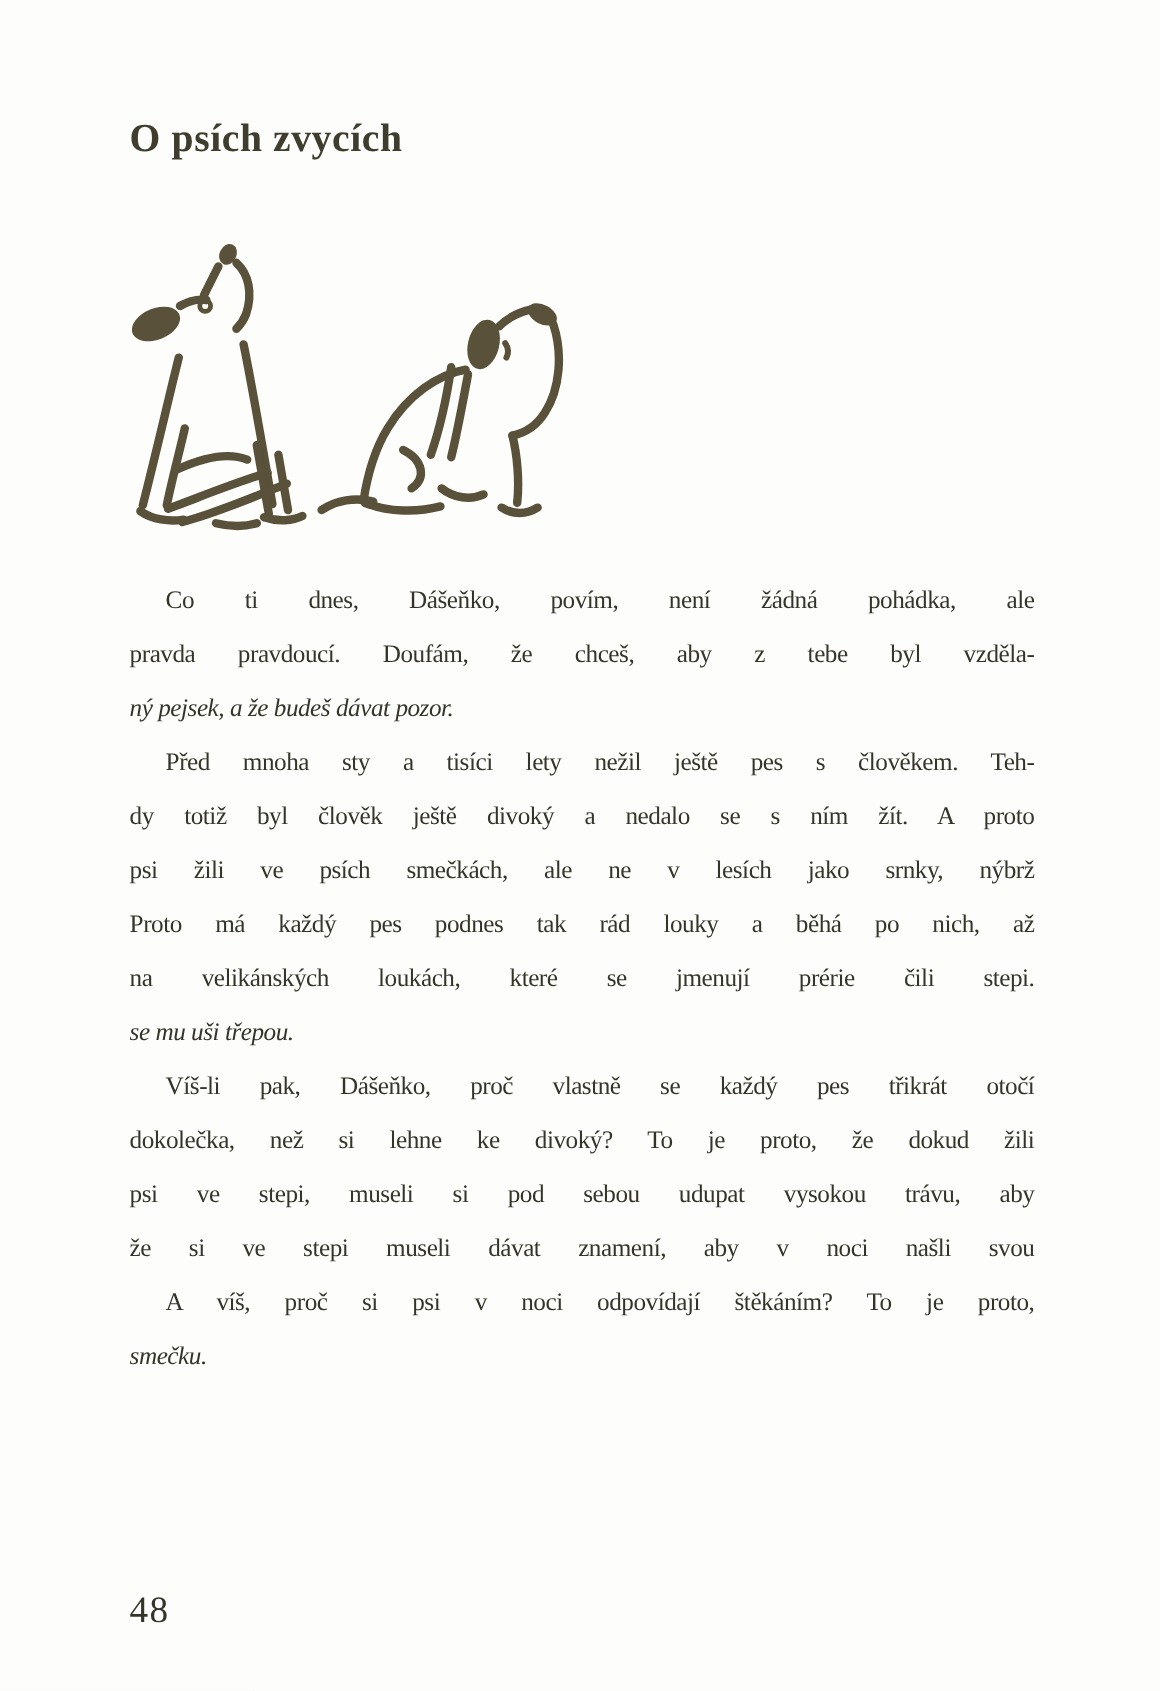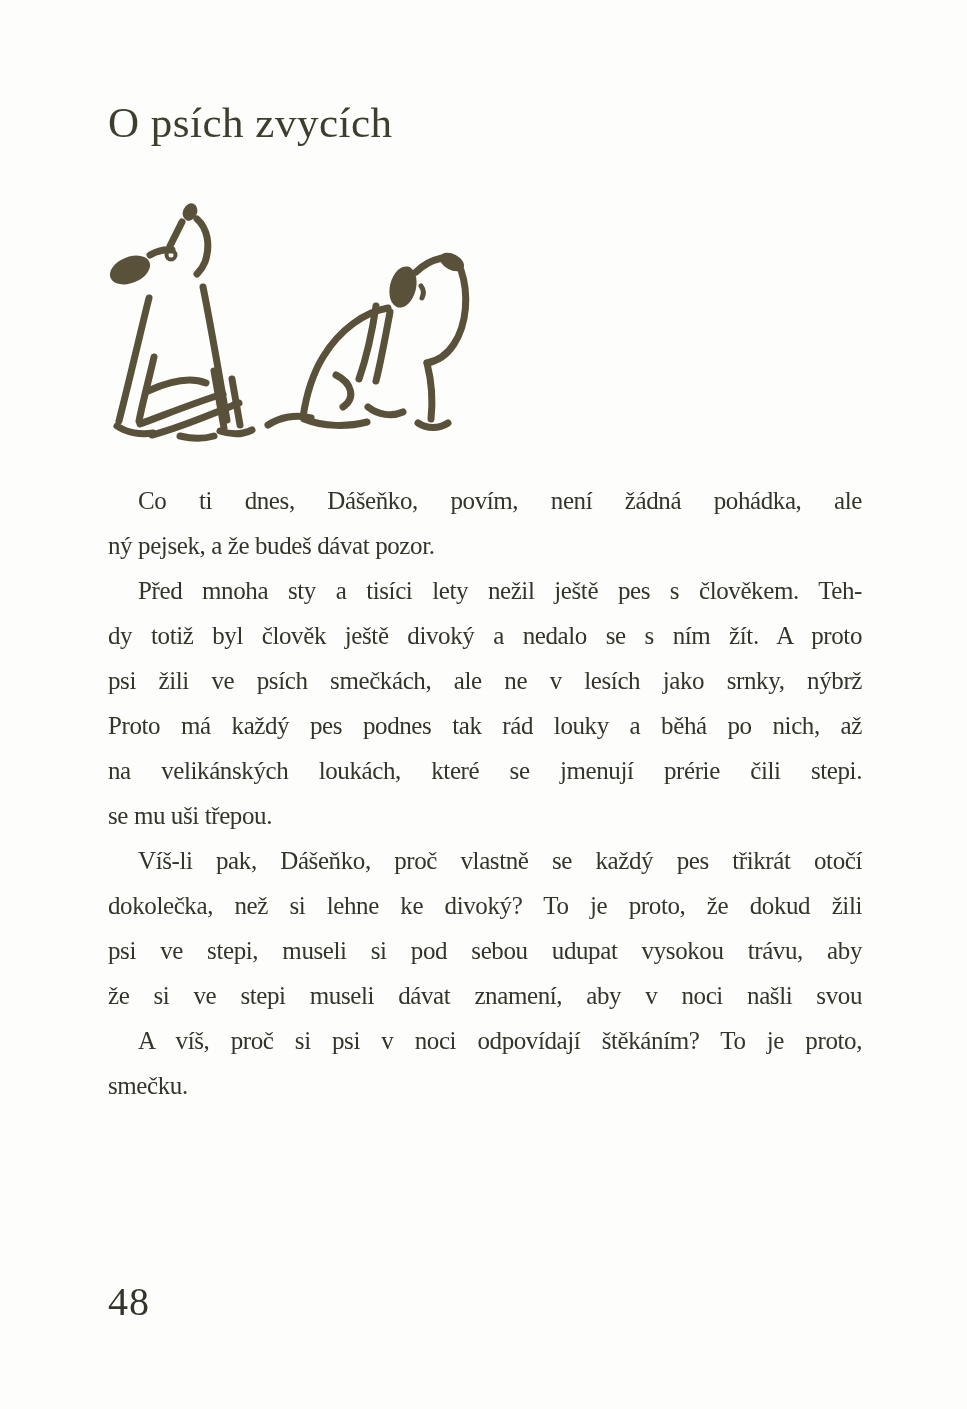--- a/index.html
+++ b/index.html
@@ -19,59 +19,59 @@
     height: 1409px;
     margin: 0 auto;
     background: var(--bg);
     overflow: hidden;
   }
   .chapter-title {
     position: absolute;
     left: 108px;
     top: 98px;
     margin: 0;
-    font-size: 43px;
-    font-weight: normal;
+    font-size: 33px;
+    font-weight: bold;
     letter-spacing: 0.5px;
     color: var(--title);
     font-family: "Liberation Serif", "DejaVu Serif", serif;
   }
   .illustration {
     position: absolute;
     left: 90px;
     top: 192px;
     width: 412px;
     height: 264px;
     margin: 0;
     color: var(--ink);
   }
   .illustration svg { display: block; width: 100%; height: 100%; }
   .text-block {
     position: absolute;
     left: 108px;
     top: 478px;
     width: 754px;
     color: var(--text);
-    font-size: 25px;
+    font-size: 21px;
     letter-spacing: -0.4px;
   }
   .line {
     height: 45px;
     line-height: 45px;
     text-align: justify;
     text-align-last: justify;
     white-space: nowrap;
   }
   .line.first { text-indent: 30px; }
-  .line.last  { text-align-last: left; white-space: normal; }
+  .line.last  { text-align-last: left; white-space: normal; font-style: italic; }
   .page-number {
     position: absolute;
     left: 108px;
-    top: 1282px;
-    font-size: 40px;
+    top: 1322px;
+    font-size: 31px;
     line-height: 40px;
     color: var(--text);
     letter-spacing: 1px;
   }
 </style>
 </head>
 <body>
 
 <div class="page">
 
@@ -114,20 +114,21 @@
         <path d="M44,171 C64,179 88,179 107,174"></path>
         <path d="M108,159 C118,167 132,169 143,164"></path>
         <path d="M167,115 C171,131 173,153 171,171"></path>
         <path d="M158,175 C167,181 179,181 188,175"></path>
       </g>
     </svg>
   </figure>
 
   <main class="text-block">
       <div class="line first">Co ti dnes, Dášeňko, povím, není žádná pohádka, ale</div>
+      <div class="line">pravda pravdoucí. Doufám, že chceš, aby z tebe byl vzděla-</div>
       <div class="line last">ný pejsek, a že budeš dávat pozor.</div>
       <div class="line first">Před mnoha sty a tisíci lety nežil ještě pes s člověkem. Teh-</div>
       <div class="line">dy totiž byl člověk ještě divoký a nedalo se s ním žít. A proto</div>
       <div class="line">psi žili ve psích smečkách, ale ne v lesích jako srnky, nýbrž</div>
       <div class="line">Proto má každý pes podnes tak rád louky a běhá po nich, až</div>
       <div class="line">na velikánských loukách, které se jmenují prérie čili stepi.</div>
       <div class="line last">se mu uši třepou.</div>
       <div class="line first">Víš-li pak, Dášeňko, proč vlastně se každý pes třikrát otočí</div>
       <div class="line">dokolečka, než si lehne ke divoký? To je proto, že dokud žili</div>
       <div class="line">psi ve stepi, museli si pod sebou udupat vysokou trávu, aby</div>

